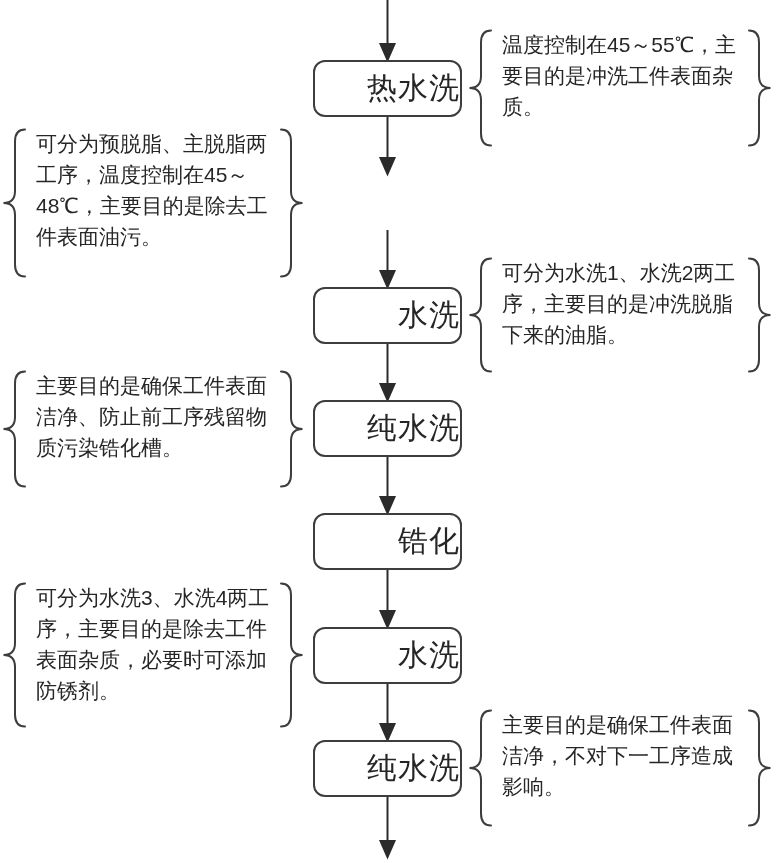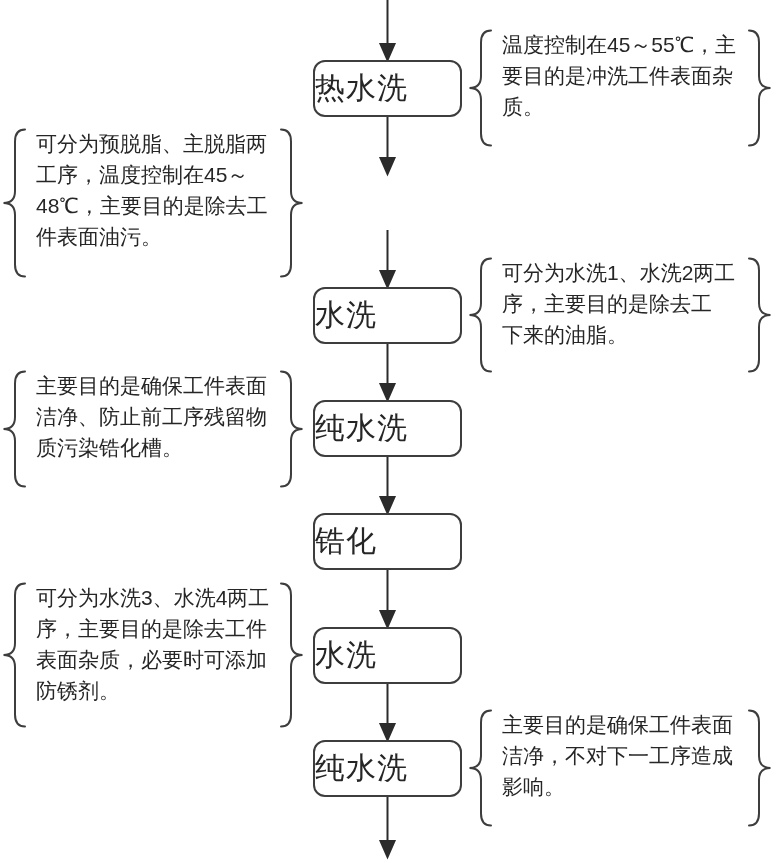--- a/index.html
+++ b/index.html
@@ -21,21 +21,21 @@
     position: absolute;
     left: 313px;
     width: 149px;
     height: 57px;
     box-sizing: border-box;
     border: 2px solid #3d3d3d;
     border-radius: 12px;
     background: #ffffff;
     display: flex;
     align-items: center;
-    justify-content: flex-start;
+    justify-content: flex-end;
     font-size: 30px;
     letter-spacing: 1px;
     color: #262626;
     z-index: 2;
   }
   .ann {
     position: absolute;
     display: flex;
     z-index: 2;
   }
@@ -125,21 +125,21 @@
     <svg class="brace" width="26" height="150" viewBox="0 0 26 150">
         <path d="M 3 1.5 Q 13 1.5, 13 13.5 L 13 63 Q 13 75, 24.5 75 Q 13 75, 13 87 L 13 136.5 Q 13 148.5, 3 148.5"></path>
       </svg>
   </div>
 
   <div class="ann right" style="top:257px;height:116px">
     <svg class="brace" width="26" height="116" viewBox="0 0 26 116">
         <path d="M 23 1.5 Q 13 1.5, 13 13.5 L 13 46 Q 13 58, 1.5 58 Q 13 58, 13 70 L 13 102.5 Q 13 114.5, 23 114.5"></path>
       </svg>
     <div class="ann-text">可分为水洗1、水洗2两工
-序，主要目的是除去工
+序，主要目的是冲洗脱脂
 下来的油脂。</div>
     <svg class="brace" width="26" height="116" viewBox="0 0 26 116">
         <path d="M 3 1.5 Q 13 1.5, 13 13.5 L 13 46 Q 13 58, 24.5 58 Q 13 58, 13 70 L 13 102.5 Q 13 114.5, 3 114.5"></path>
       </svg>
   </div>
 
   <div class="ann left" style="top:370px;height:118px">
     <svg class="brace" width="26" height="118" viewBox="0 0 26 118">
         <path d="M 23 1.5 Q 13 1.5, 13 13.5 L 13 47 Q 13 59, 1.5 59 Q 13 59, 13 71 L 13 104.5 Q 13 116.5, 23 116.5"></path>
       </svg>

